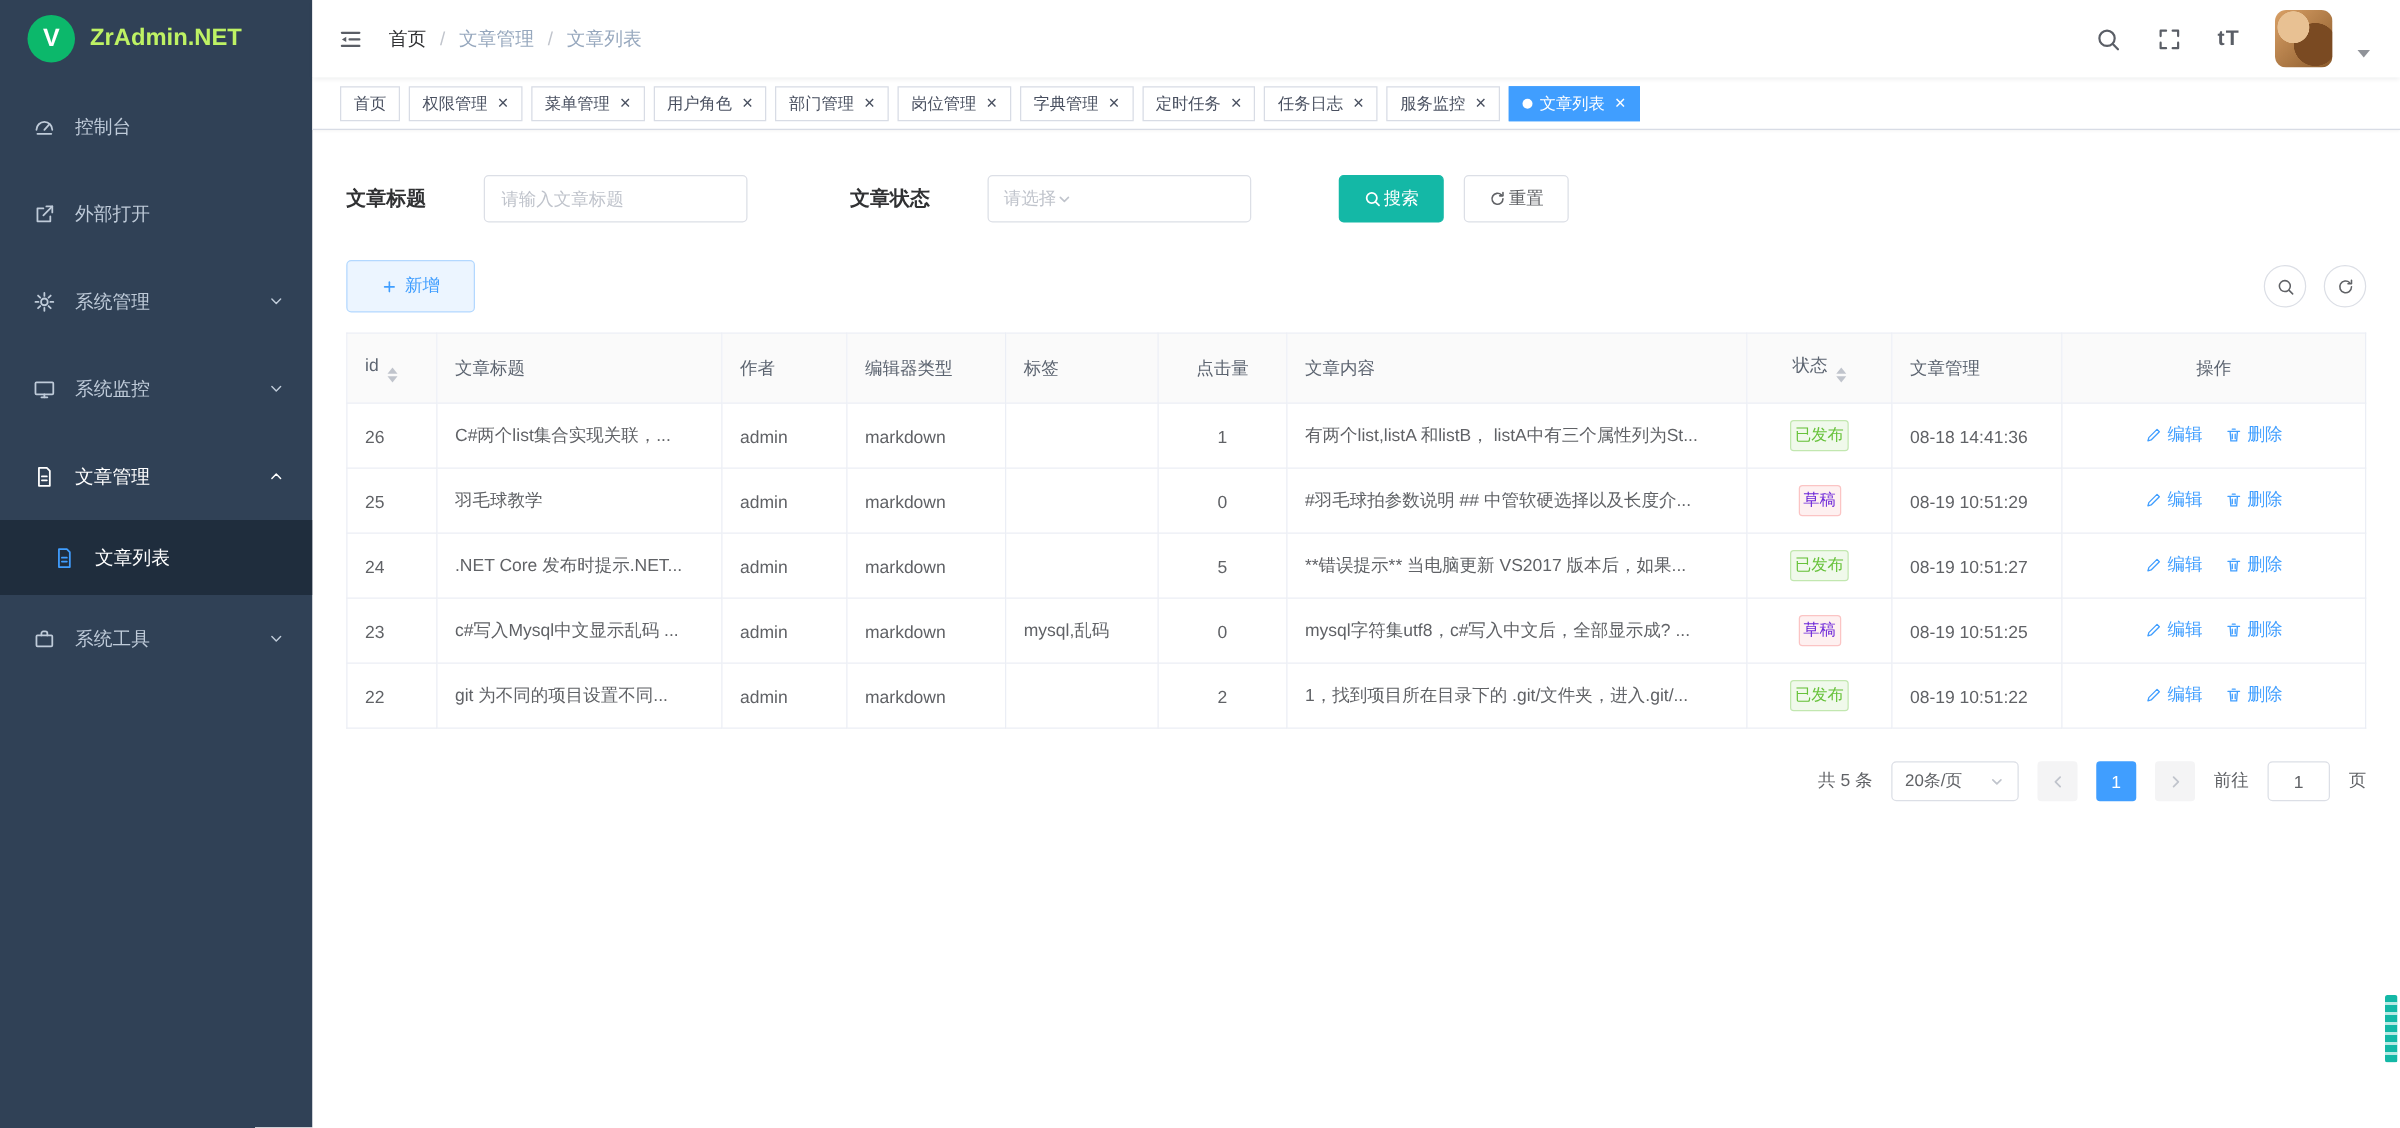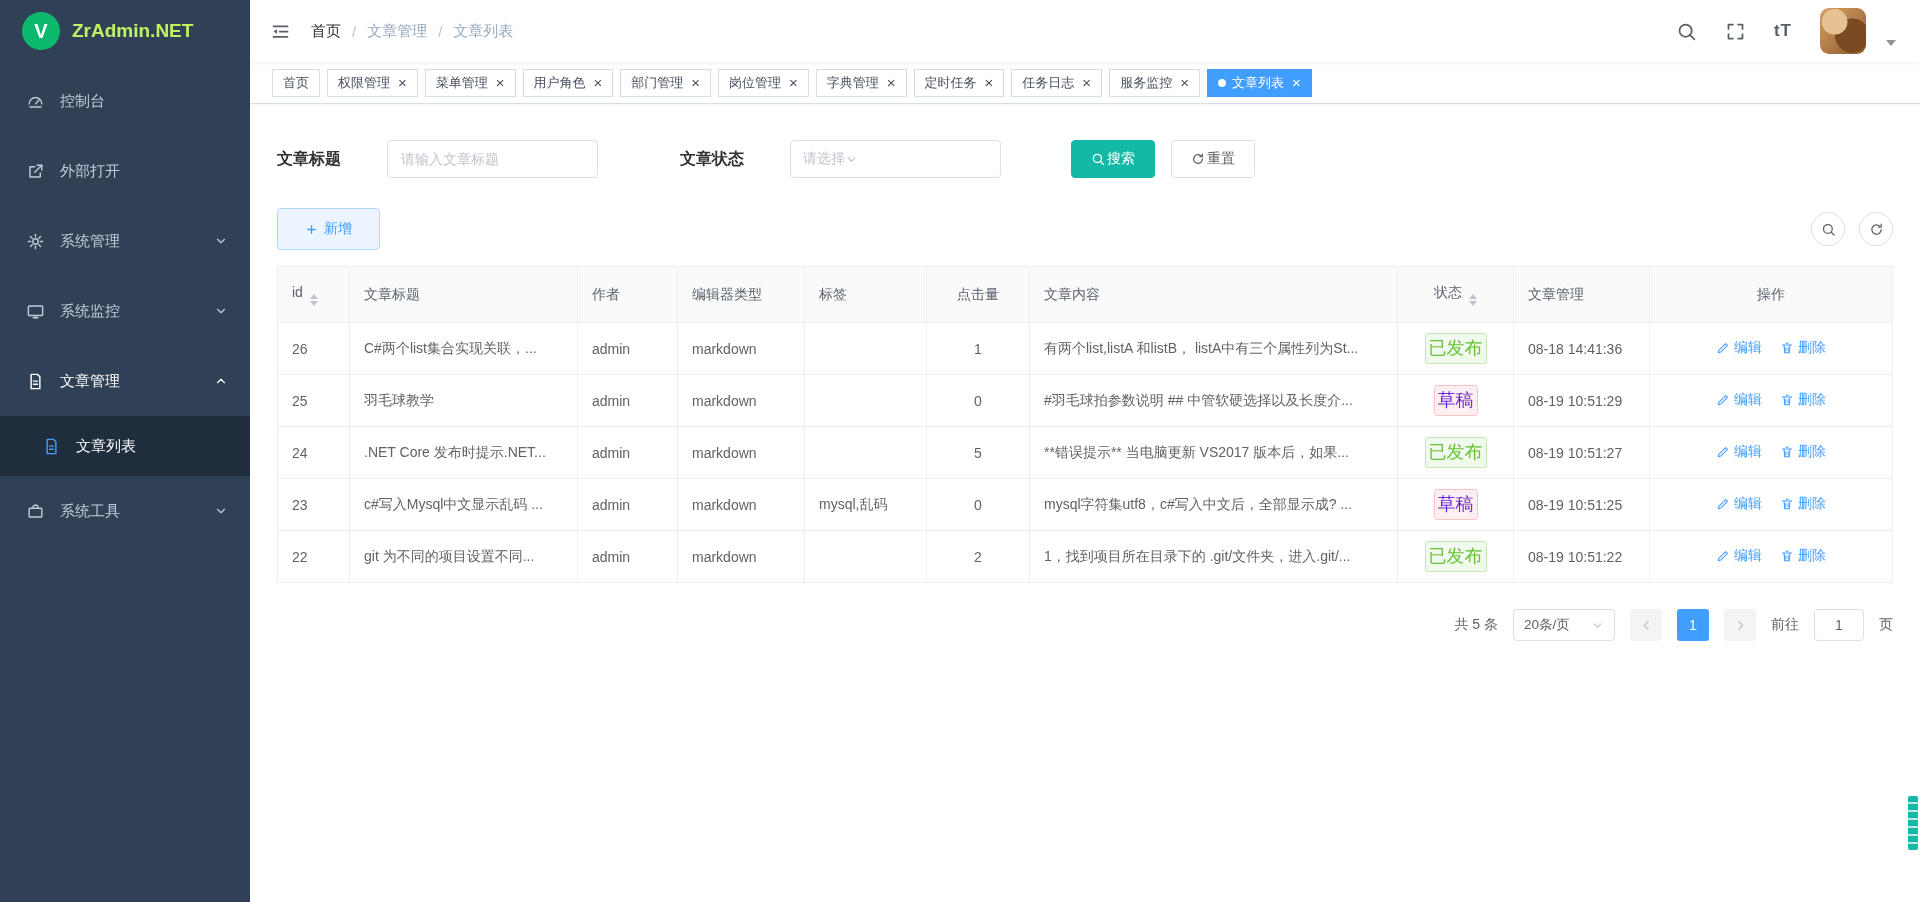--- a/index.html
+++ b/index.html
@@ -90,21 +90,21 @@
   th, td { border: 1px solid #ebeef5; padding: 0 14px; height: 52px; text-align: left;
     font-weight: normal; white-space: nowrap; overflow: hidden; text-overflow: ellipsis; }
   th { background: #fafafa; color: #5c6470; height: 56px; }
   th.sortable { cursor: pointer; }
   .col-center { text-align: center; }
   .caret-wrap { display: inline-flex; flex-direction: column; margin-left: 7px; vertical-align: -2px; }
   .caret-u { width: 0; height: 0; border-left: 4px solid transparent; border-right: 4px solid transparent;
     border-bottom: 5px solid #c0c4cc; margin-bottom: 2px; }
   .caret-d { width: 0; height: 0; border-left: 4px solid transparent; border-right: 4px solid transparent;
     border-top: 5px solid #c0c4cc; }
-  .badge { display: inline-block; padding: 3px 3px; font-size: 18px; border-radius: 3px; line-height: 1.3; }
+  .badge { display: inline-block; padding: 3px 3px; font-size: 13px; border-radius: 3px; line-height: 1.3; }
   .badge.success { color: #67c23a; background: #f0f9eb; border: 1px solid #c2e7b0; }
   .badge.danger  { color: #6d28d9; background: #fef0f0; border: 1px solid #fbc4c4; }
   .act-link { color: #409eff; display: inline-flex; align-items: center; gap: 4px; cursor: pointer;
     margin: 0 9px; font-size: 14px; }
   .act-link svg { width: 14px; height: 14px; }
 
   
   .pagination-row { margin-top: 26px; display: flex; justify-content: flex-end; align-items: center;
     gap: 15px; font-size: 14px; color: #606266; }
   .pg-select { width: 102px; height: 32px; border: 1px solid #dcdfe6; border-radius: 4px;

